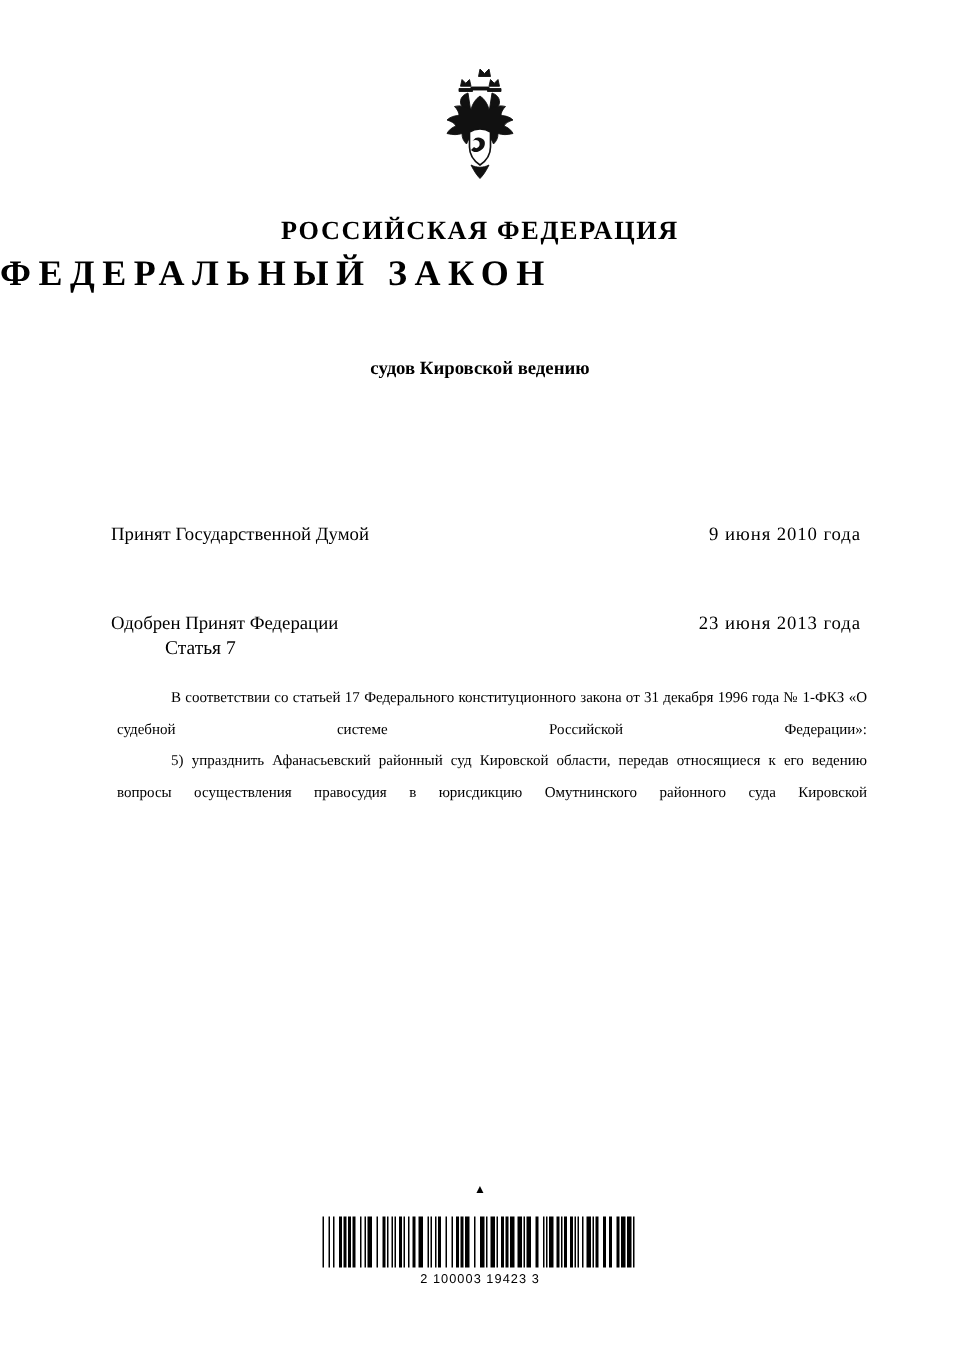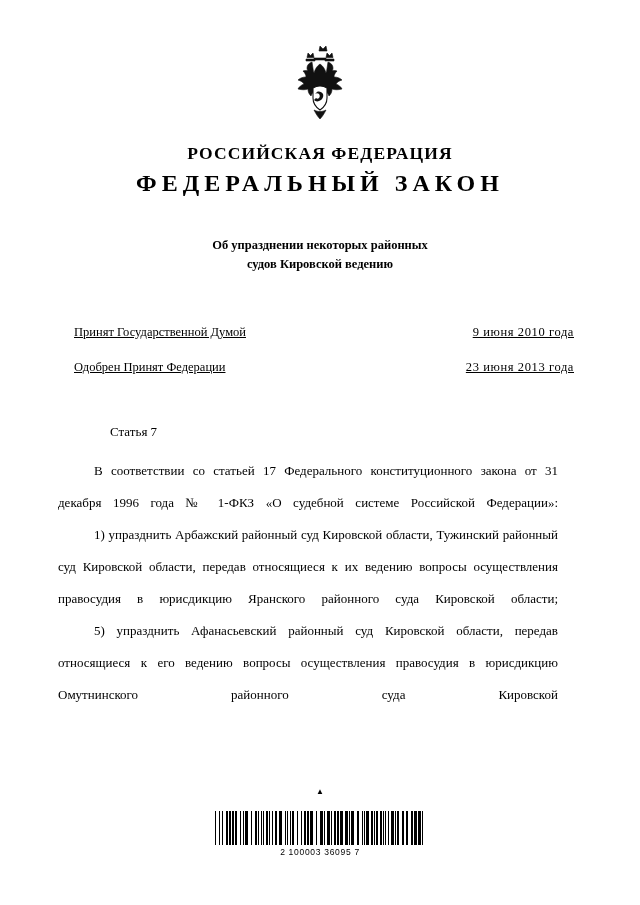--- a/index.html
+++ b/index.html
@@ -46,21 +46,21 @@
     text-align: center;
     font-size: 17.5px;
     letter-spacing: 1.1px;
     font-weight: 700;
   }
   .law-title {
     position: absolute;
     top: 170px;
     left: 0;
     width: 640px;
-    text-align: center;
+    text-align: left;
     font-size: 24px;
     letter-spacing: 5px;
     font-weight: 700;
   }
 
   
   .subject {
     position: absolute;
     top: 236px;
     left: 0;
@@ -77,40 +77,39 @@
     top: 325px;
     left: 74px;
     width: 500px;
     font-size: 12.5px;
   }
   .adoption-row {
     display: flex;
     justify-content: space-between;
     align-items: baseline;
     margin-bottom: 20px;
-    text-decoration: underline;
   }
   .adoption-row .left { text-align: left; }
-  .adoption-row .right { letter-spacing: 0.6px; }
+  .adoption-row .right { letter-spacing: 0.6px; margin-top: 24px; }
 
   
   .article-head {
     position: absolute;
     top: 424px;
     left: 110px;
     font-size: 13px;
     font-weight: 400;
   }
   .body-text {
     position: absolute;
     top: 455px;
-    left: 58px;
+    left: 78px;
     width: 500px;
-    font-size: 13px;
-    line-height: 32px;
+    font-size: 10px;
+    line-height: 21px;
     text-align: justify;
   }
   .body-text p {
     margin: 0 0 0 0;
     text-indent: 36px;
     text-align: justify;
     text-justify: inter-word;
   }
   .body-text p.justify-all {
     text-align-last: justify;
@@ -182,42 +181,40 @@
           <path d="M30 68 c2 4 4 7 6 9 c2 -2 4 -5 6 -9 c-4 2 -8 2 -12 0z"></path>
         </g>
       </svg>
     </span>
   </div>
 
   <div class="country-title">РОССИЙСКАЯ ФЕДЕРАЦИЯ</div>
   <div class="law-title">ФЕДЕРАЛЬНЫЙ ЗАКОН</div>
 
   <div class="subject">
-    <div>Об упразднении некоторых районных</div>
     <div>судов Кировской ведению</div>
   </div>
 
   <div class="adoption">
     <div class="adoption-row">
       <span class="left">Принят Государственной Думой</span>
       <span class="right">9 июня 2010 года</span>
     </div>
     <div class="adoption-row">
       <span class="left">Одобрен Принят Федерации</span>
       <span class="right">23 июня 2013 года</span>
     </div>
   </div>
 
   <div class="article-head">Статья 7</div>
 
   <div class="body-text">
     <p class="justify-all">В соответствии со статьей 17 Федерального конституционного закона от 31 декабря 1996 года № 1-ФКЗ «О судебной системе Российской Федерации»:</p>
-    <p class="justify-all">1) упразднить Арбажский районный суд Кировской области, Тужинский районный суд Кировской области, передав относящиеся к их ведению вопросы осуществления правосудия в юрисдикцию Яранского районного суда Кировской области;</p>
     <p class="justify-all">5) упразднить Афанасьевский районный суд Кировской области, передав относящиеся к его ведению вопросы осуществления правосудия в юрисдикцию Омутнинского районного суда Кировской</p>
   </div>
 
   <div class="barcode-wrap">
     <div class="barcode-mark">▲</div>
     <div class="barcode" id="barcode"><i style="width:1px"></i><i class="sp" style="width:3px"></i><i style="width:1px"></i><i class="sp" style="width:2px"></i><i style="width:1px"></i><i class="sp" style="width:3px"></i><i style="width:2px"></i><i class="sp" style="width:1px"></i><i style="width:2px"></i><i class="sp" style="width:1px"></i><i style="width:2px"></i><i class="sp" style="width:1px"></i><i style="width:2px"></i><i class="sp" style="width:3px"></i><i style="width:1px"></i><i class="sp" style="width:2px"></i><i style="width:1px"></i><i class="sp" style="width:1px"></i><i style="width:3px"></i><i class="sp" style="width:3px"></i><i style="width:1px"></i><i class="sp" style="width:3px"></i><i style="width:2px"></i><i class="sp" style="width:1px"></i><i style="width:1px"></i><i class="sp" style="width:2px"></i><i style="width:1px"></i><i class="sp" style="width:1px"></i><i style="width:1px"></i><i class="sp" style="width:2px"></i><i style="width:2px"></i><i class="sp" style="width:1px"></i><i style="width:1px"></i><i class="sp" style="width:2px"></i><i style="width:1px"></i><i class="sp" style="width:2px"></i><i style="width:2px"></i><i class="sp" style="width:2px"></i><i style="width:3px"></i><i class="sp" style="width:3px"></i><i style="width:1px"></i><i class="sp" style="width:1px"></i><i style="width:1px"></i><i class="sp" style="width:2px"></i><i style="width:1px"></i><i class="sp" style="width:1px"></i><i style="width:2px"></i><i class="sp" style="width:3px"></i><i style="width:1px"></i><i class="sp" style="width:3px"></i><i style="width:1px"></i><i class="sp" style="width:2px"></i><i style="width:2px"></i><i class="sp" style="width:1px"></i><i style="width:2px"></i><i class="sp" style="width:1px"></i><i style="width:3px"></i><i class="sp" style="width:3px"></i><i style="width:1px"></i><i class="sp" style="width:3px"></i><i style="width:3px"></i><i class="sp" style="width:1px"></i><i style="width:1px"></i><i class="sp" style="width:2px"></i><i style="width:3px"></i><i class="sp" style="width:1px"></i><i style="width:1px"></i><i class="sp" style="width:2px"></i><i style="width:2px"></i><i class="sp" style="width:1px"></i><i style="width:2px"></i><i class="sp" style="width:1px"></i><i style="width:3px"></i><i class="sp" style="width:2px"></i><i style="width:3px"></i><i class="sp" style="width:1px"></i><i style="width:1px"></i><i class="sp" style="width:1px"></i><i style="width:3px"></i><i class="sp" style="width:3px"></i><i style="width:2px"></i><i class="sp" style="width:3px"></i><i style="width:1px"></i><i class="sp" style="width:1px"></i><i style="width:1px"></i><i class="sp" style="width:1px"></i><i style="width:3px"></i><i class="sp" style="width:2px"></i><i style="width:2px"></i><i class="sp" style="width:1px"></i><i style="width:1px"></i><i class="sp" style="width:1px"></i><i style="width:2px"></i><i class="sp" style="width:2px"></i><i style="width:2px"></i><i class="sp" style="width:1px"></i><i style="width:1px"></i><i class="sp" style="width:1px"></i><i style="width:1px"></i><i class="sp" style="width:2px"></i><i style="width:1px"></i><i class="sp" style="width:2px"></i><i style="width:3px"></i><i class="sp" style="width:1px"></i><i style="width:1px"></i><i class="sp" style="width:1px"></i><i style="width:2px"></i><i class="sp" style="width:3px"></i><i style="width:2px"></i><i class="sp" style="width:2px"></i><i style="width:2px"></i><i class="sp" style="width:3px"></i><i style="width:2px"></i><i class="sp" style="width:1px"></i><i style="width:3px"></i><i class="sp" style="width:1px"></i><i style="width:3px"></i><i class="sp" style="width:1px"></i><i style="width:1px"></i><i class="sp" style="width:2px"></i></div>
-    <div class="barcode-digits">2 100003 36095  7</div>
+    <div class="barcode-digits">2 100003 19423  3</div>
   </div>
 
 </div>
 
 </body></html>

